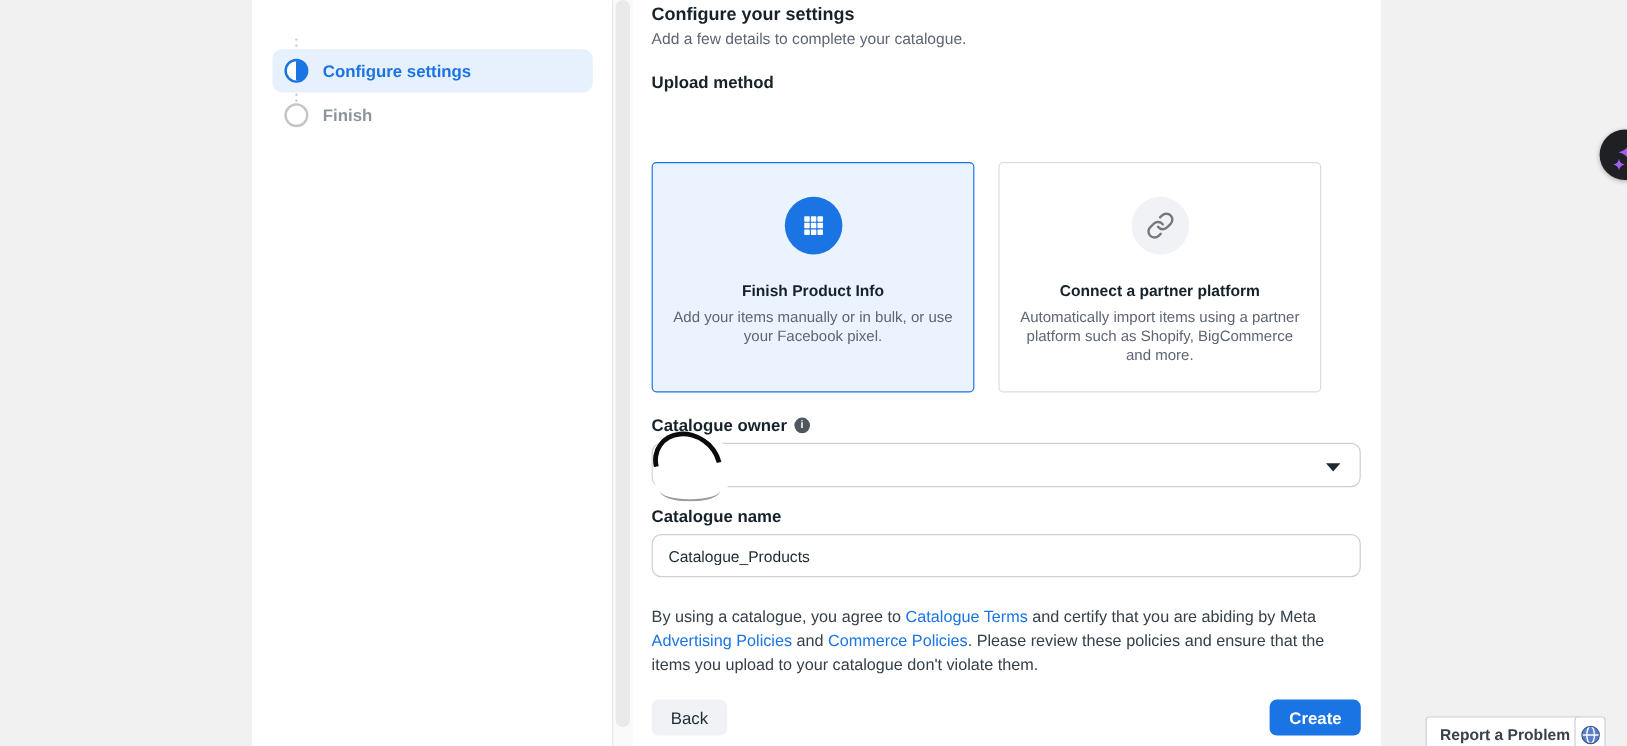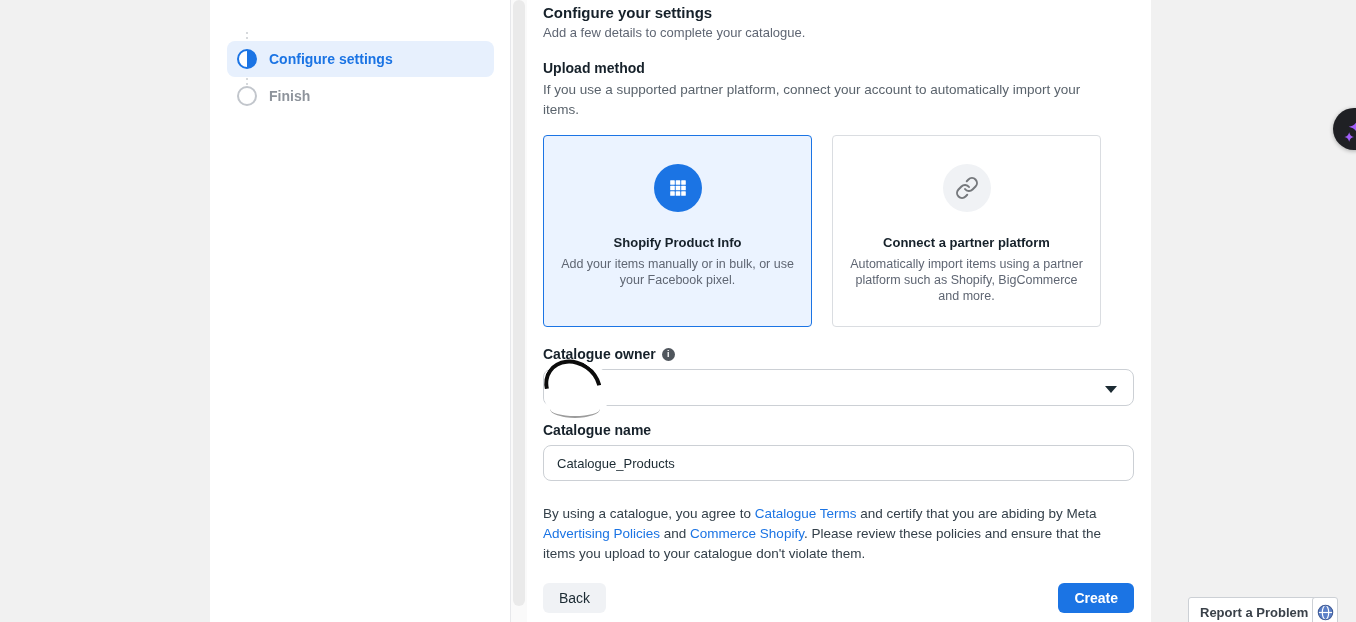--- a/index.html
+++ b/index.html
@@ -147,40 +147,39 @@
 
   <div class="scroll-track">
     <div class="scroll-thumb"></div>
   </div>
 
   <main class="main">
     <h1 class="page-title">Configure your settings</h1>
     <p class="subtitle">Add a few details to complete your catalogue.</p>
 
     <h2 class="section-label">Upload method</h2>
-    <p class="section-desc">If you use a supported partner platform, connect your account to automatically import your items.</p>
 
     <div class="cards">
       <div class="card selected">
         <div class="icon-circle blue">
           <svg viewBox="0 0 24 24" width="22" height="22">
             <g fill="#FFFFFF">
               <rect x="3.5" y="3.5" width="5" height="5" rx="0.6"></rect>
                 <rect x="9.5" y="3.5" width="5" height="5" rx="0.6"></rect>
                 <rect x="15.5" y="3.5" width="5" height="5" rx="0.6"></rect>
               <rect x="3.5" y="9.5" width="5" height="5" rx="0.6"></rect>
                 <rect x="9.5" y="9.5" width="5" height="5" rx="0.6"></rect>
                 <rect x="15.5" y="9.5" width="5" height="5" rx="0.6"></rect>
               <rect x="3.5" y="15.5" width="5" height="5" rx="0.6"></rect>
                 <rect x="9.5" y="15.5" width="5" height="5" rx="0.6"></rect>
                 <rect x="15.5" y="15.5" width="5" height="5" rx="0.6"></rect>
             </g>
           </svg>
         </div>
-        <div class="card-title">Shopify Product Info</div>
+        <div class="card-title">Finish Product Info</div>
         <div class="card-desc">Add your items manually or in bulk, or use your Facebook pixel.</div>
       </div>
       <div class="card">
         <div class="icon-circle gray">
           <svg viewBox="0 0 24 24" width="24" height="24" fill="none" stroke="#75787C" stroke-width="2" stroke-linecap="round" stroke-linejoin="round">
             <path d="M10 13a5 5 0 0 0 7.54.54l3-3a5 5 0 0 0-7.07-7.07l-1.72 1.71"></path>
             <path d="M14 11a5 5 0 0 0-7.54-.54l-3 3a5 5 0 0 0 7.07 7.07l1.71-1.71"></path>
           </svg>
         </div>
         <div class="card-title">Connect a partner platform</div>
@@ -193,21 +192,21 @@
       <span class="info-icon"></span>
     </div>
     <div class="select">
       <div class="redaction"></div>
       <div class="caret"></div>
     </div>
 
     <div class="field-label name-label">Catalogue name</div>
     <input class="text-input" type="text" value="Catalogue_Products" style="">
 
-    <p class="terms"><span>By using a catalogue, you agree to </span><a>Catalogue Terms</a><span> and certify that you are abiding by Meta </span><a>Advertising Policies</a><span> and </span><a>Commerce Shopify</a><span>. Please review these policies and ensure that the items you upload to your catalogue don't violate them.</span></p>
+    <p class="terms"><span>By using a catalogue, you agree to </span><a>Catalogue Terms</a><span> and certify that you are abiding by Meta </span><a>Advertising Policies</a><span> and </span><a>Commerce Policies</a><span>. Please review these policies and ensure that the items you upload to your catalogue don't violate them.</span></p>
 
     <div class="actions">
       <button class="btn back">Back</button>
       <button class="btn create">Create</button>
     </div>
   </main>
 
   <button class="report-btn">Report a Problem</button>
   <button class="lang-btn">
     <svg viewBox="0 0 16 16" width="17" height="17">

